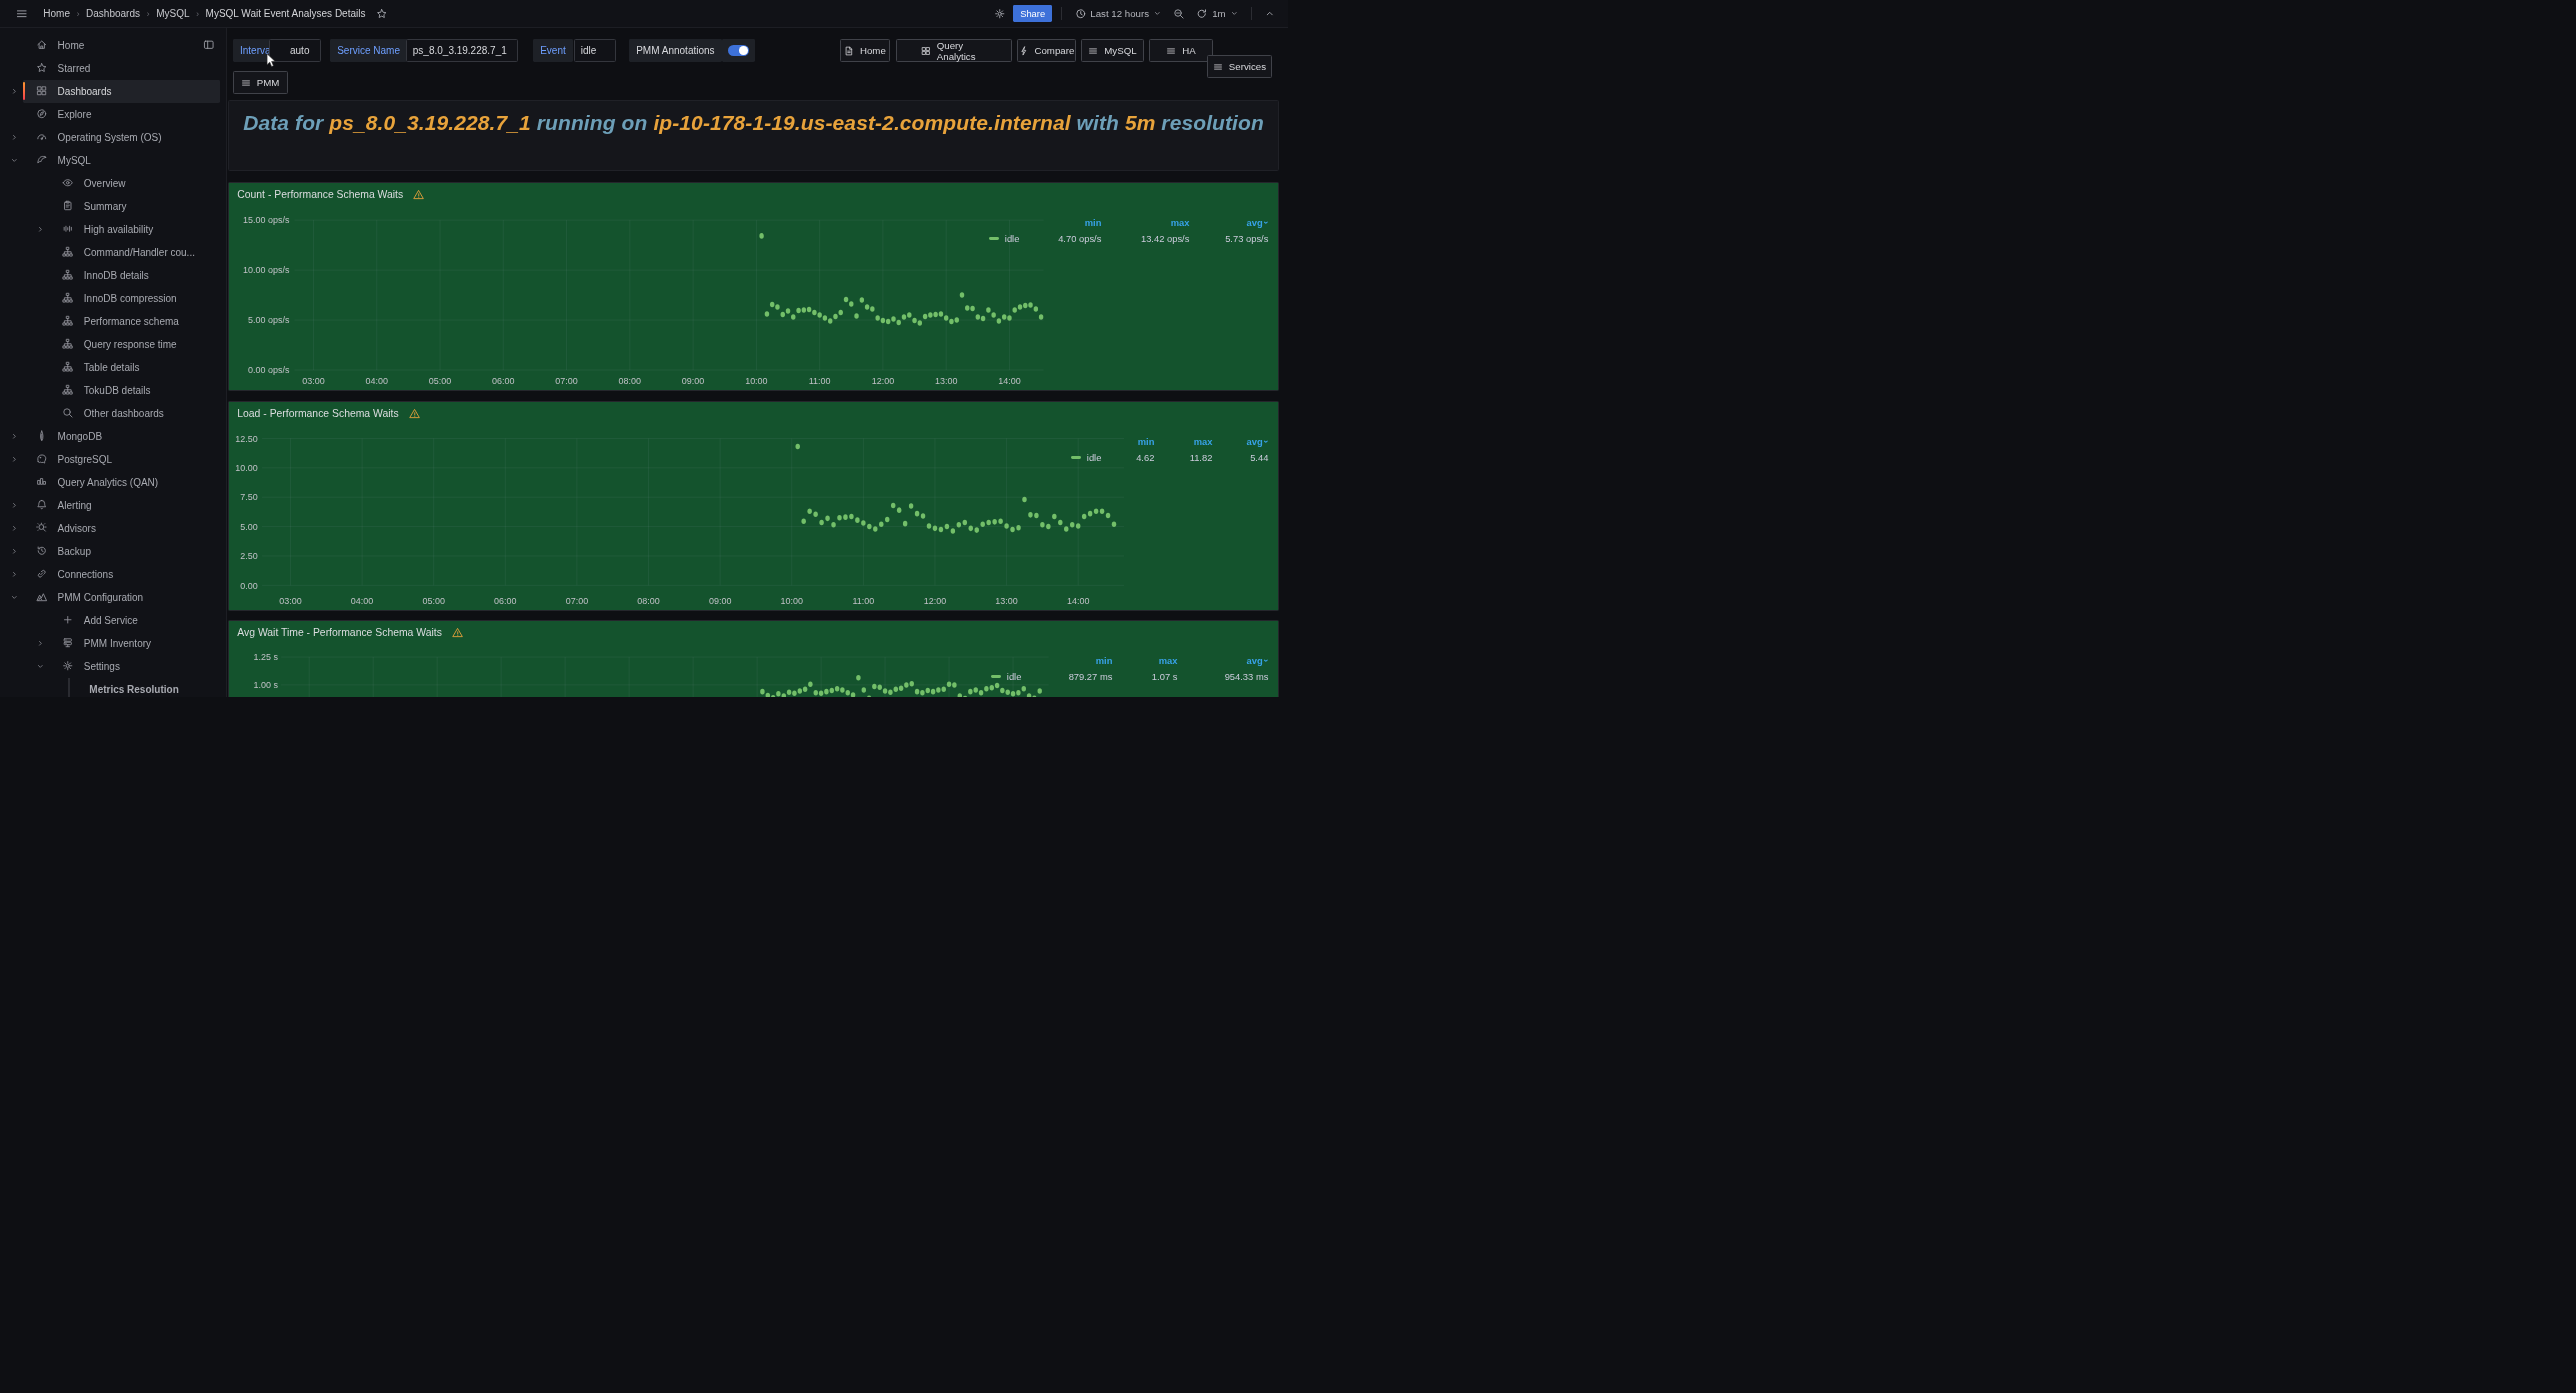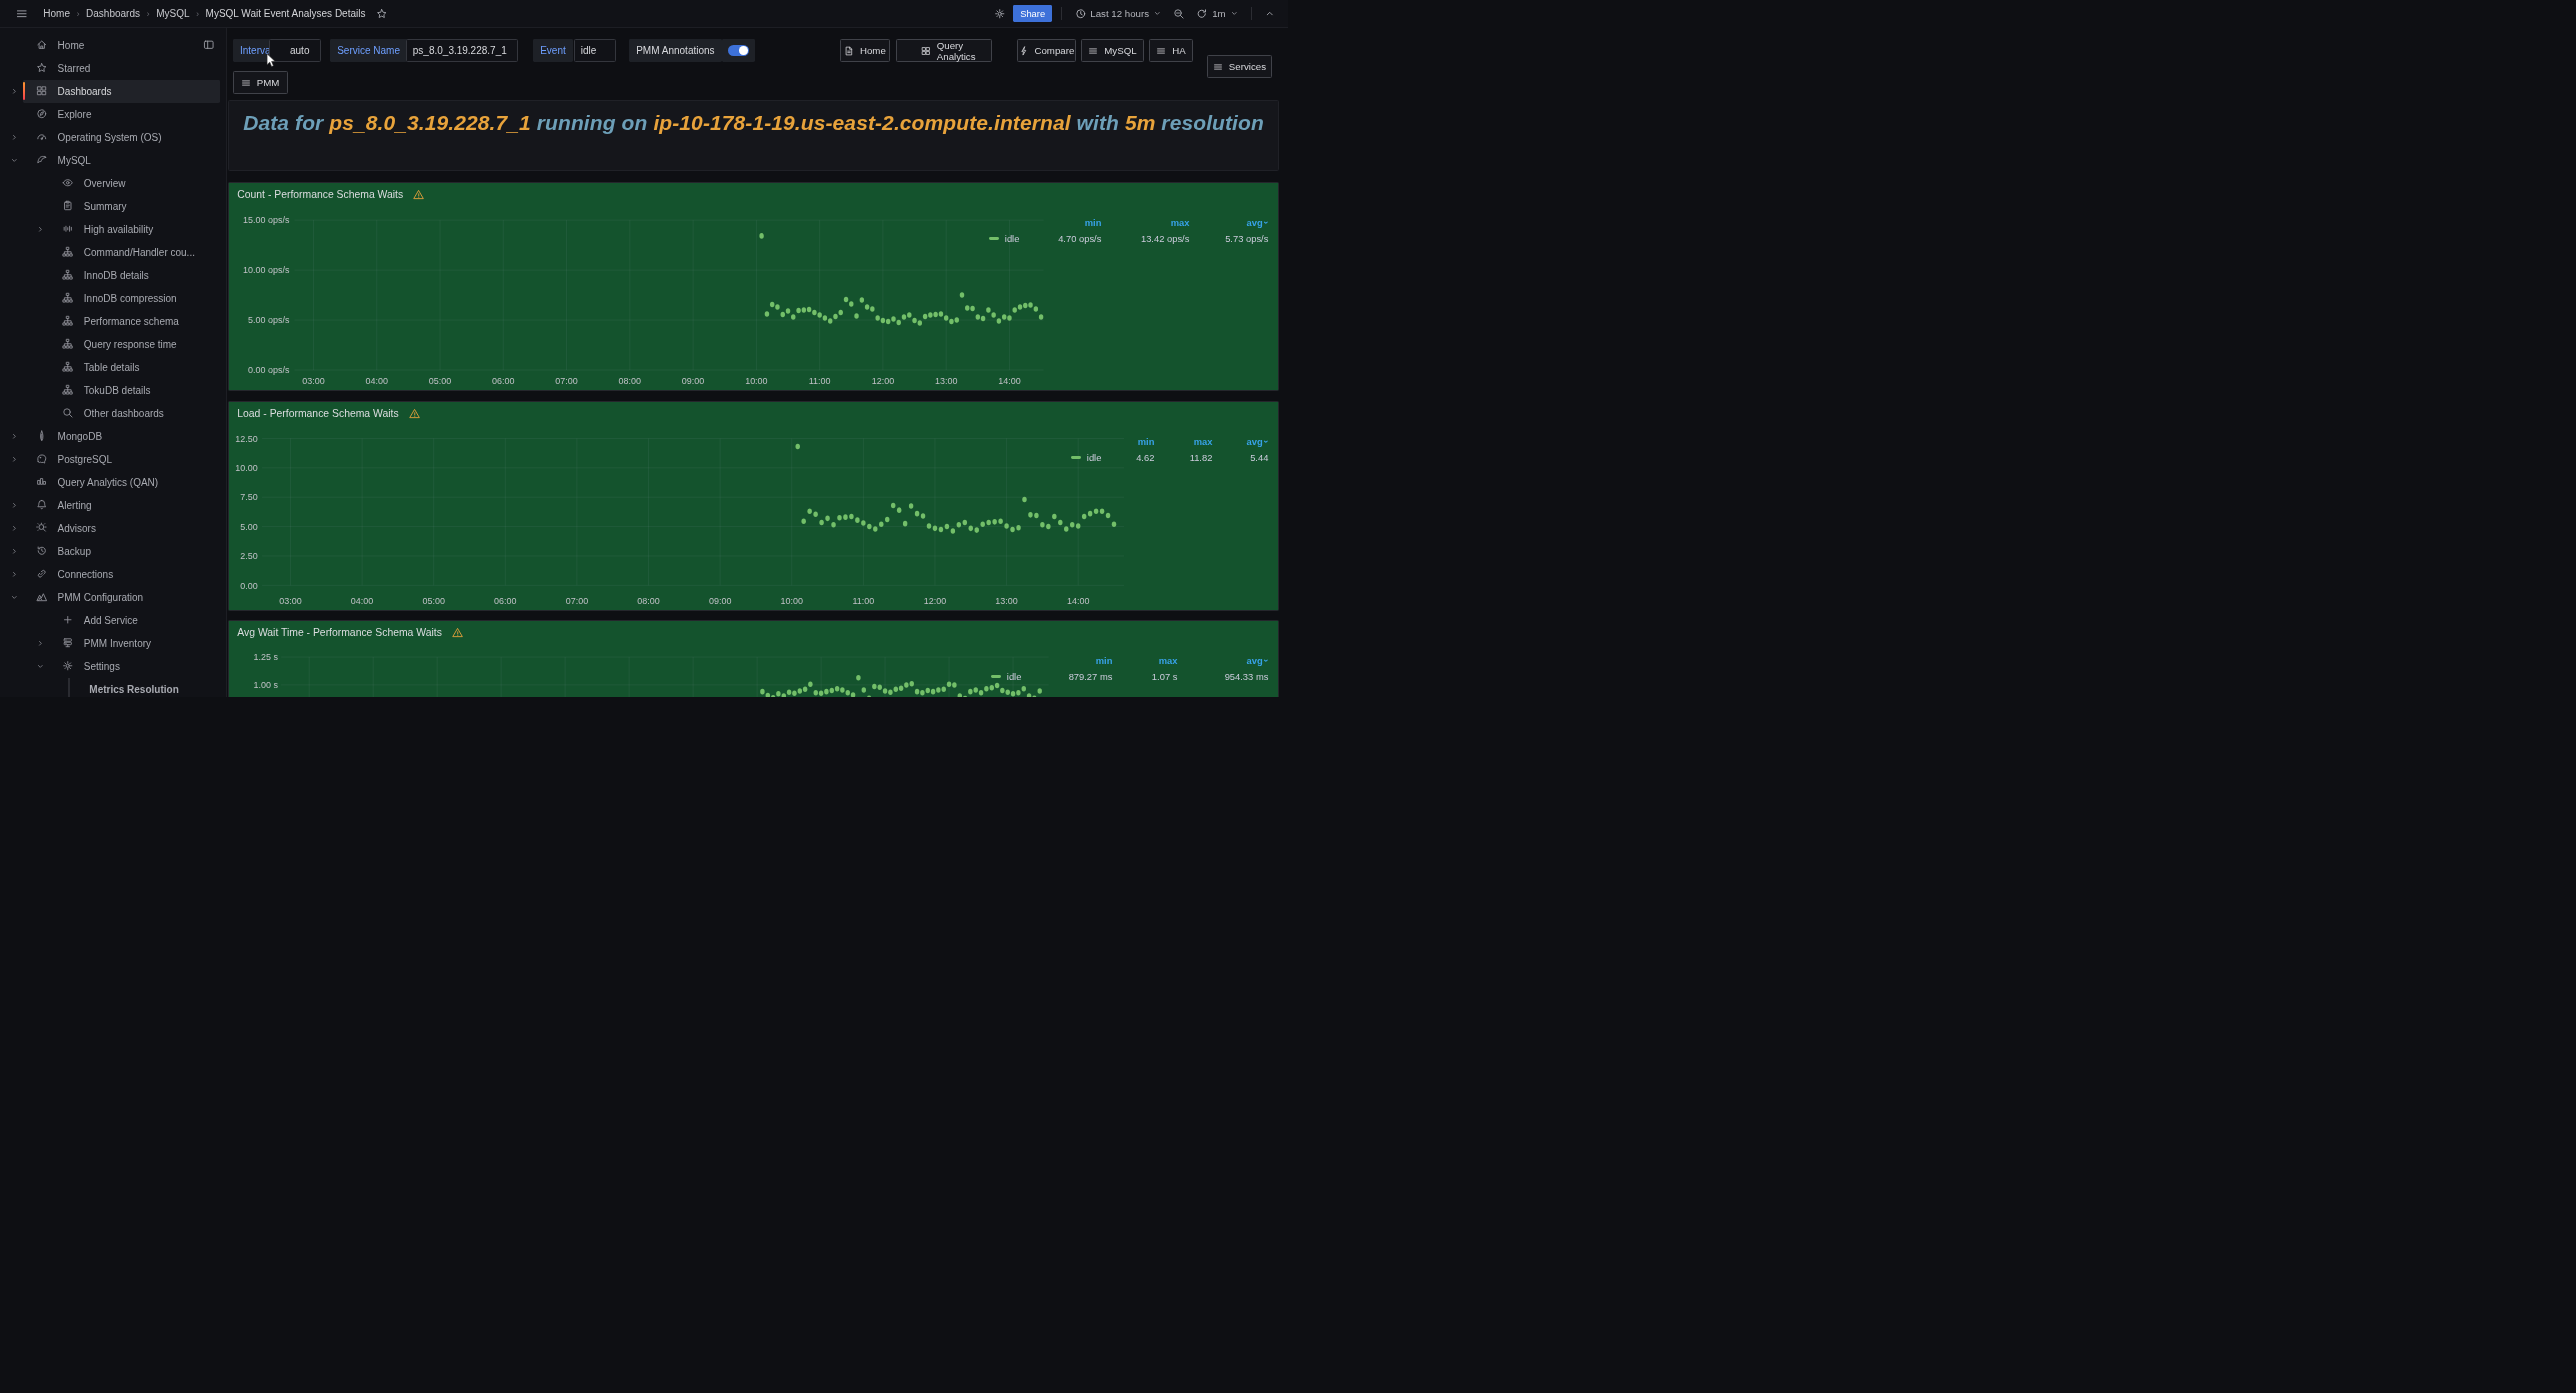--- a/index.html
+++ b/index.html
@@ -586,42 +586,42 @@
   </div>
   <div id="toolbar-links">
       <div class="link-btn" style="left: 613px; top: 12.2px; width: 50px;">
         <svg class="ic " viewBox="0 0 16 16">
           <path d="M4 1.8h5.3L12.3 5v9.2H4z"></path>
           <path d="M9.1 2v3.2h3.2"></path>
           <path d="M6 8.2h4M6 10.6h4"></path>
         </svg>
         <span>Home</span>
       </div>
-      <div class="link-btn" style="left: 669px; top: 12.2px; width: 96px; padding-left: 24px;">
+      <div class="link-btn" style="left: 669px; top: 12.2px; width: 116px; padding-left: 24px;">
         <svg class="ic " viewBox="0 0 16 16">
           <rect x="2.5" y="2.5" width="4.6" height="4.6"></rect>
           <rect x="8.9" y="2.5" width="4.6" height="4.6"></rect>
           <rect x="2.5" y="8.9" width="4.6" height="4.6"></rect>
           <rect x="8.9" y="8.9" width="4.6" height="4.6"></rect>
         </svg>
         <span>Query Analytics</span>
       </div>
       <div class="link-btn" style="left: 790px; top: 12.2px; width: 59px;">
         <svg class="ic " viewBox="0 0 16 16">
           <path d="M8.8 1.5L4.5 9h2.8l-1 5.5L10.8 7H8z"></path>
         </svg>
         <span>Compare</span>
       </div>
       <div class="link-btn" style="left: 854px; top: 12.2px; width: 63px;">
         <svg class="ic " viewBox="0 0 16 16">
           <path d="M2.5 4.6h11M2.5 8h11M2.5 11.4h11"></path>
         </svg>
         <span>MySQL</span>
       </div>
-      <div class="link-btn" style="left: 922px; top: 12.2px; width: 44px;">
+      <div class="link-btn" style="left: 922px; top: 12.2px; width: 64px;">
         <svg class="ic " viewBox="0 0 16 16">
           <path d="M2.5 4.6h11M2.5 8h11M2.5 11.4h11"></path>
         </svg>
         <span>HA</span>
       </div>
       <div class="link-btn" style="left: 980px; top: 28px; width: 65px;">
         <svg class="ic " viewBox="0 0 16 16">
           <path d="M2.5 4.6h11M2.5 8h11M2.5 11.4h11"></path>
         </svg>
         <span>Services</span>

